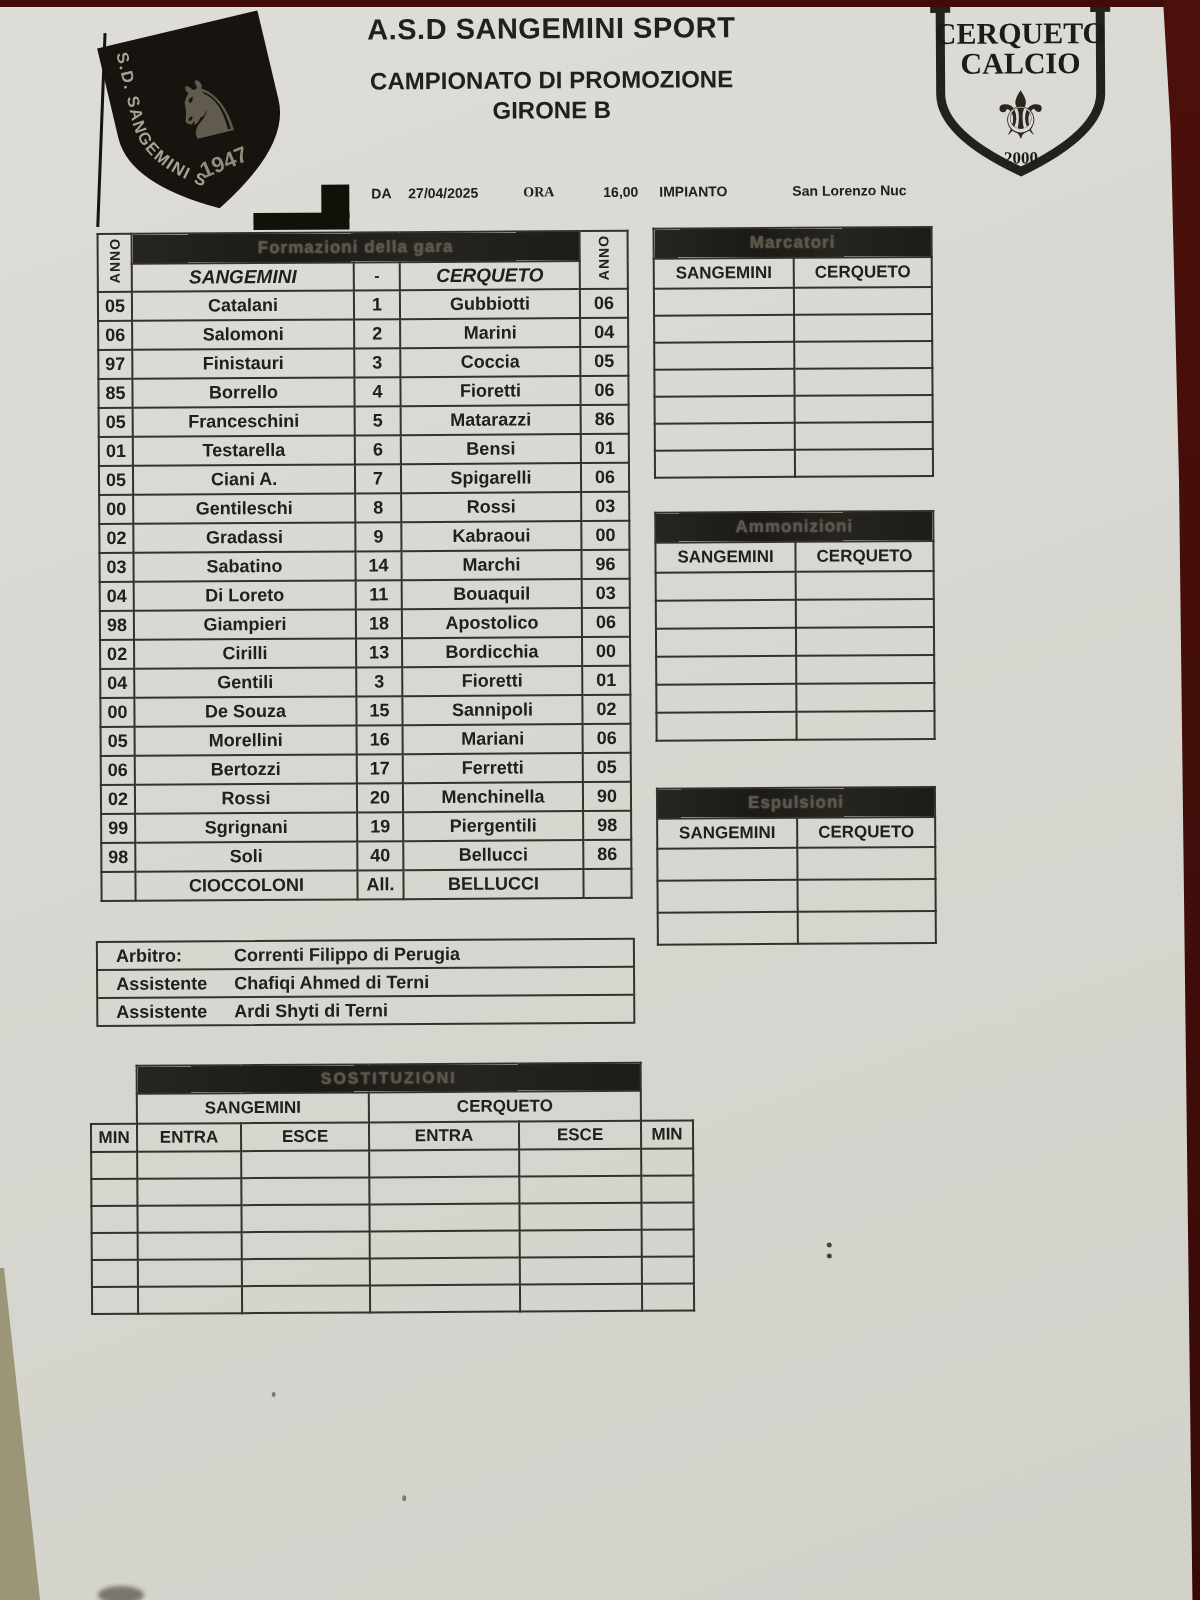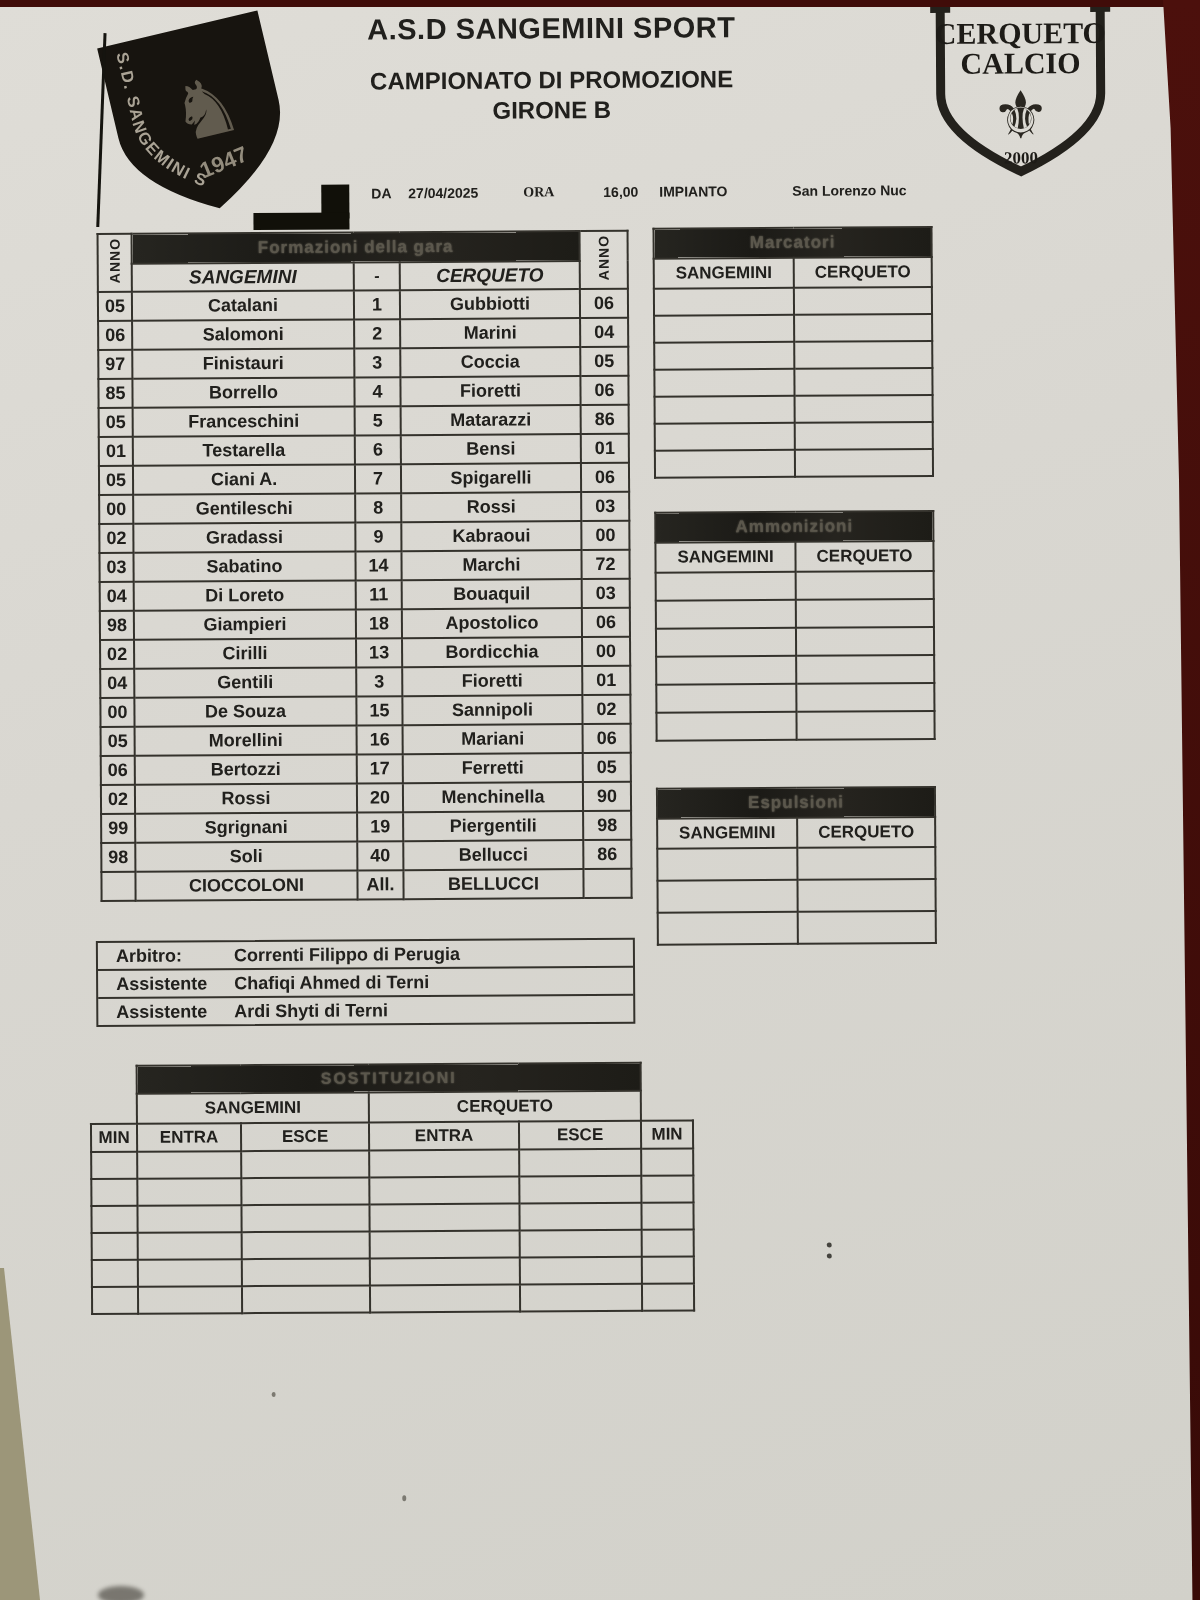--- a/index.html
+++ b/index.html
@@ -206,21 +206,21 @@
           <td>Gradassi</td>
           <td>9</td>
           <td>Kabraoui</td>
           <td>00</td>
         </tr>
           <tr>
           <td>03</td>
           <td>Sabatino</td>
           <td>14</td>
           <td>Marchi</td>
-          <td>72</td>
+          <td>96</td>
         </tr>
           <tr>
           <td>04</td>
           <td>Di Loreto</td>
           <td>11</td>
           <td>Bouaquil</td>
           <td>03</td>
         </tr>
           <tr>
           <td>98</td>

